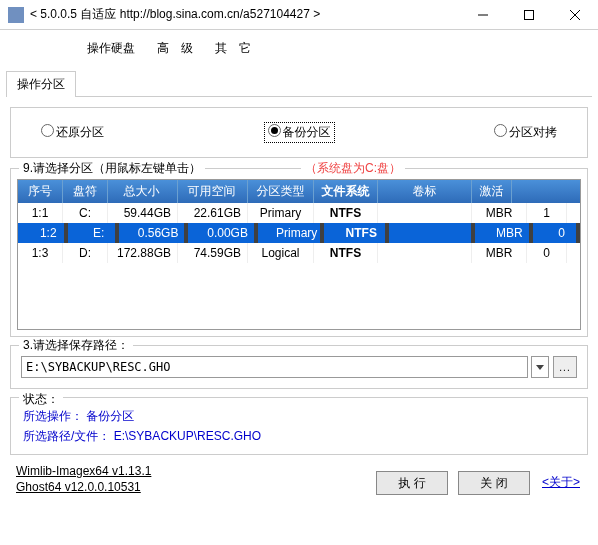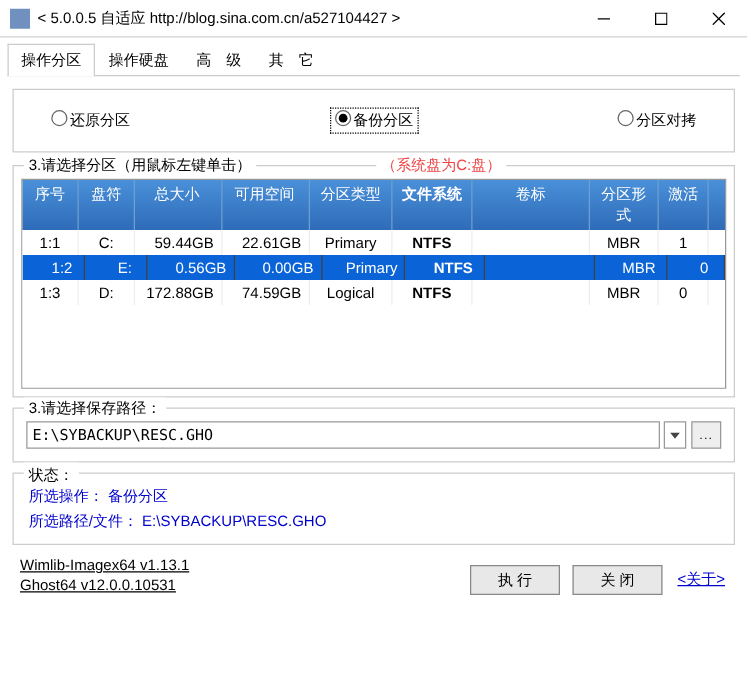--- a/index.html
+++ b/index.html
@@ -6,37 +6,37 @@
 body { margin: 0; background: #fff; width: 598px; height: 545px; overflow: hidden; font-size: 12px; }
 .titlebar { height: 30px; display: flex; align-items: center; padding: 0 0 0 8px; background: #fff; border-bottom: 1px solid #d0d0d0; }
 .titlebar-icon { width: 16px; height: 16px; background: #7090c0; margin-right: 6px; display: inline-block; }
 .titlebar-text { flex: 1; font-size: 12px; color: #000; }
 .winbtns { display: flex; }
 .winbtn { width: 46px; height: 30px; display: flex; align-items: center; justify-content: center; color: #000; }
 .winbtn svg { width: 10px; height: 10px; }
 .content { padding: 4px 6px 0 6px; }
 .tabs { display: flex; border-bottom: 1px solid #ccc; }
 .tab { padding: 4px 10px; font-size: 12px; border: 1px solid transparent; border-bottom: none; position: relative; top: 1px; cursor: default; }
-.tab.active { border-color: #ccc; background: #fff; }
+.tab.active { border-color: #ccc; background: #fff; margin-top: 36px; }
 .group { border: 1px solid #ccc; margin: 10px 4px 8px 4px; padding: 10px 10px 10px 10px; position: relative; font-size: 12px; }
 .group-label { position: absolute; top: -9px; left: 8px; background: #fff; padding: 0 4px; font-size: 12px; }
 .radios { display: flex; align-items: center; justify-content: space-between; padding: 4px 20px; }
 .radio { display: flex; gap: 2px; }
 .radio-input { width: 13px; height: 13px; border: 1px solid #666; border-radius: 50%; display: inline-block; position: relative; }
 .radio-input.checked::after { content:""; position:absolute; width:7px; height:7px; background:#000; border-radius:50%; top:2px; left:2px; }
 .radio.boxed { border: 1px dotted #000; padding: 1px 3px; }
 .syshint { color: #ef4444; position: absolute; top: -9px; left: 290px; background: #fff; padding: 0 4px; }
 .table-wrap { border: 1px solid #999; margin-top: 2px; }
 .thead { display: flex; background: linear-gradient(#4a90d9, #2e6bb8); color: #fff; font-size: 12px; }
 .th { border-right: 1px solid #6ba0d0; padding: 3px 4px; text-align: center; }
 .tbody { background: #fff; height: 126px; overflow: auto; }
 .tr { display: flex; font-family: "SimSun", monospace; font-size: 12px; }
 .td { padding: 3px 4px; border-right: 1px solid #eee; text-align: center; overflow: hidden; }
 .tr.selected { background: #0a64d8; color: #fff; }
-.tr.selected .td { border-right: 1px solid #404040; margin-left: 14px; }
+.tr.selected .td { border-right: 4px solid #404040; margin-left: 14px; }
 .c-seq { width: 45px; } .c-drive { width: 45px; } .c-size { width: 70px; text-align: right; padding-right: 6px; }
 .c-free { width: 70px; text-align: right; padding-right: 6px; } .c-ptype { width: 66px; } .c-fs { width: 64px; font-weight: bold; } .c-label { width: 94px; }
 .c-pform { width: 55px; } .c-active { width: 40px; }
 .th.c-size, .th.c-free { text-align: center; }
 .pathgroup { border: 1px solid #ccc; margin: 4px 4px 8px 4px; padding: 10px; position: relative; }
 .pathrow { display: flex; gap: 4px; }
 .pathinput { flex: 1; height: 22px; border: 1px solid #999; padding: 2px 4px; font-size: 12px; font-family: "SimSun", monospace; }
 .pathdrop { width: 18px; height: 22px; border: 1px solid #999; display: flex; align-items: center; justify-content: center; margin-left: -1px; }
 .browsebtn { width: 24px; height: 22px; border: 1px solid #999; background: #eee; display: flex; align-items: center; justify-content: center; font-size: 10px; letter-spacing: 1px; }
 .statusgroup { border: 1px solid #ccc; margin: 4px 4px 4px 4px; padding: 8px 12px; position: relative; color: #0000cc; font-size: 12px; line-height: 20px; }
@@ -90,32 +90,31 @@
           <span>备份分区</span>
         </div>
         <div class="radio">
           <span class="radio-input"></span>
           <span>分区对拷</span>
         </div>
       </div>
   </div>
 
   <div class="group" style="padding:8px 6px 6px 6px;">
-    <span class="group-label">3.请选择分区（用鼠标左键单击）</span>
+    <span class="group-label">9.请选择分区（用鼠标左键单击）</span>
     <span class="syshint">（系统盘为C:盘）</span>
     <div class="table-wrap">
       <div class="thead" id="thead">
           <div class="th c-seq">序号</div>
           <div class="th c-drive">盘符</div>
           <div class="th c-size">总大小</div>
           <div class="th c-free">可用空间</div>
           <div class="th c-ptype">分区类型</div>
           <div class="th c-fs">文件系统</div>
           <div class="th c-label">卷标</div>
-          <div class="th c-pform">分区形式</div>
           <div class="th c-active">激活</div>
         </div>
       <div class="tbody" id="tbody">
           <div class="tr">
             <div class="td c-seq">1:1</div>
             <div class="td c-drive">C:</div>
             <div class="td c-size">59.44GB</div>
             <div class="td c-free">22.61GB</div>
             <div class="td c-ptype">Primary</div>
             <div class="td c-fs">NTFS</div>

